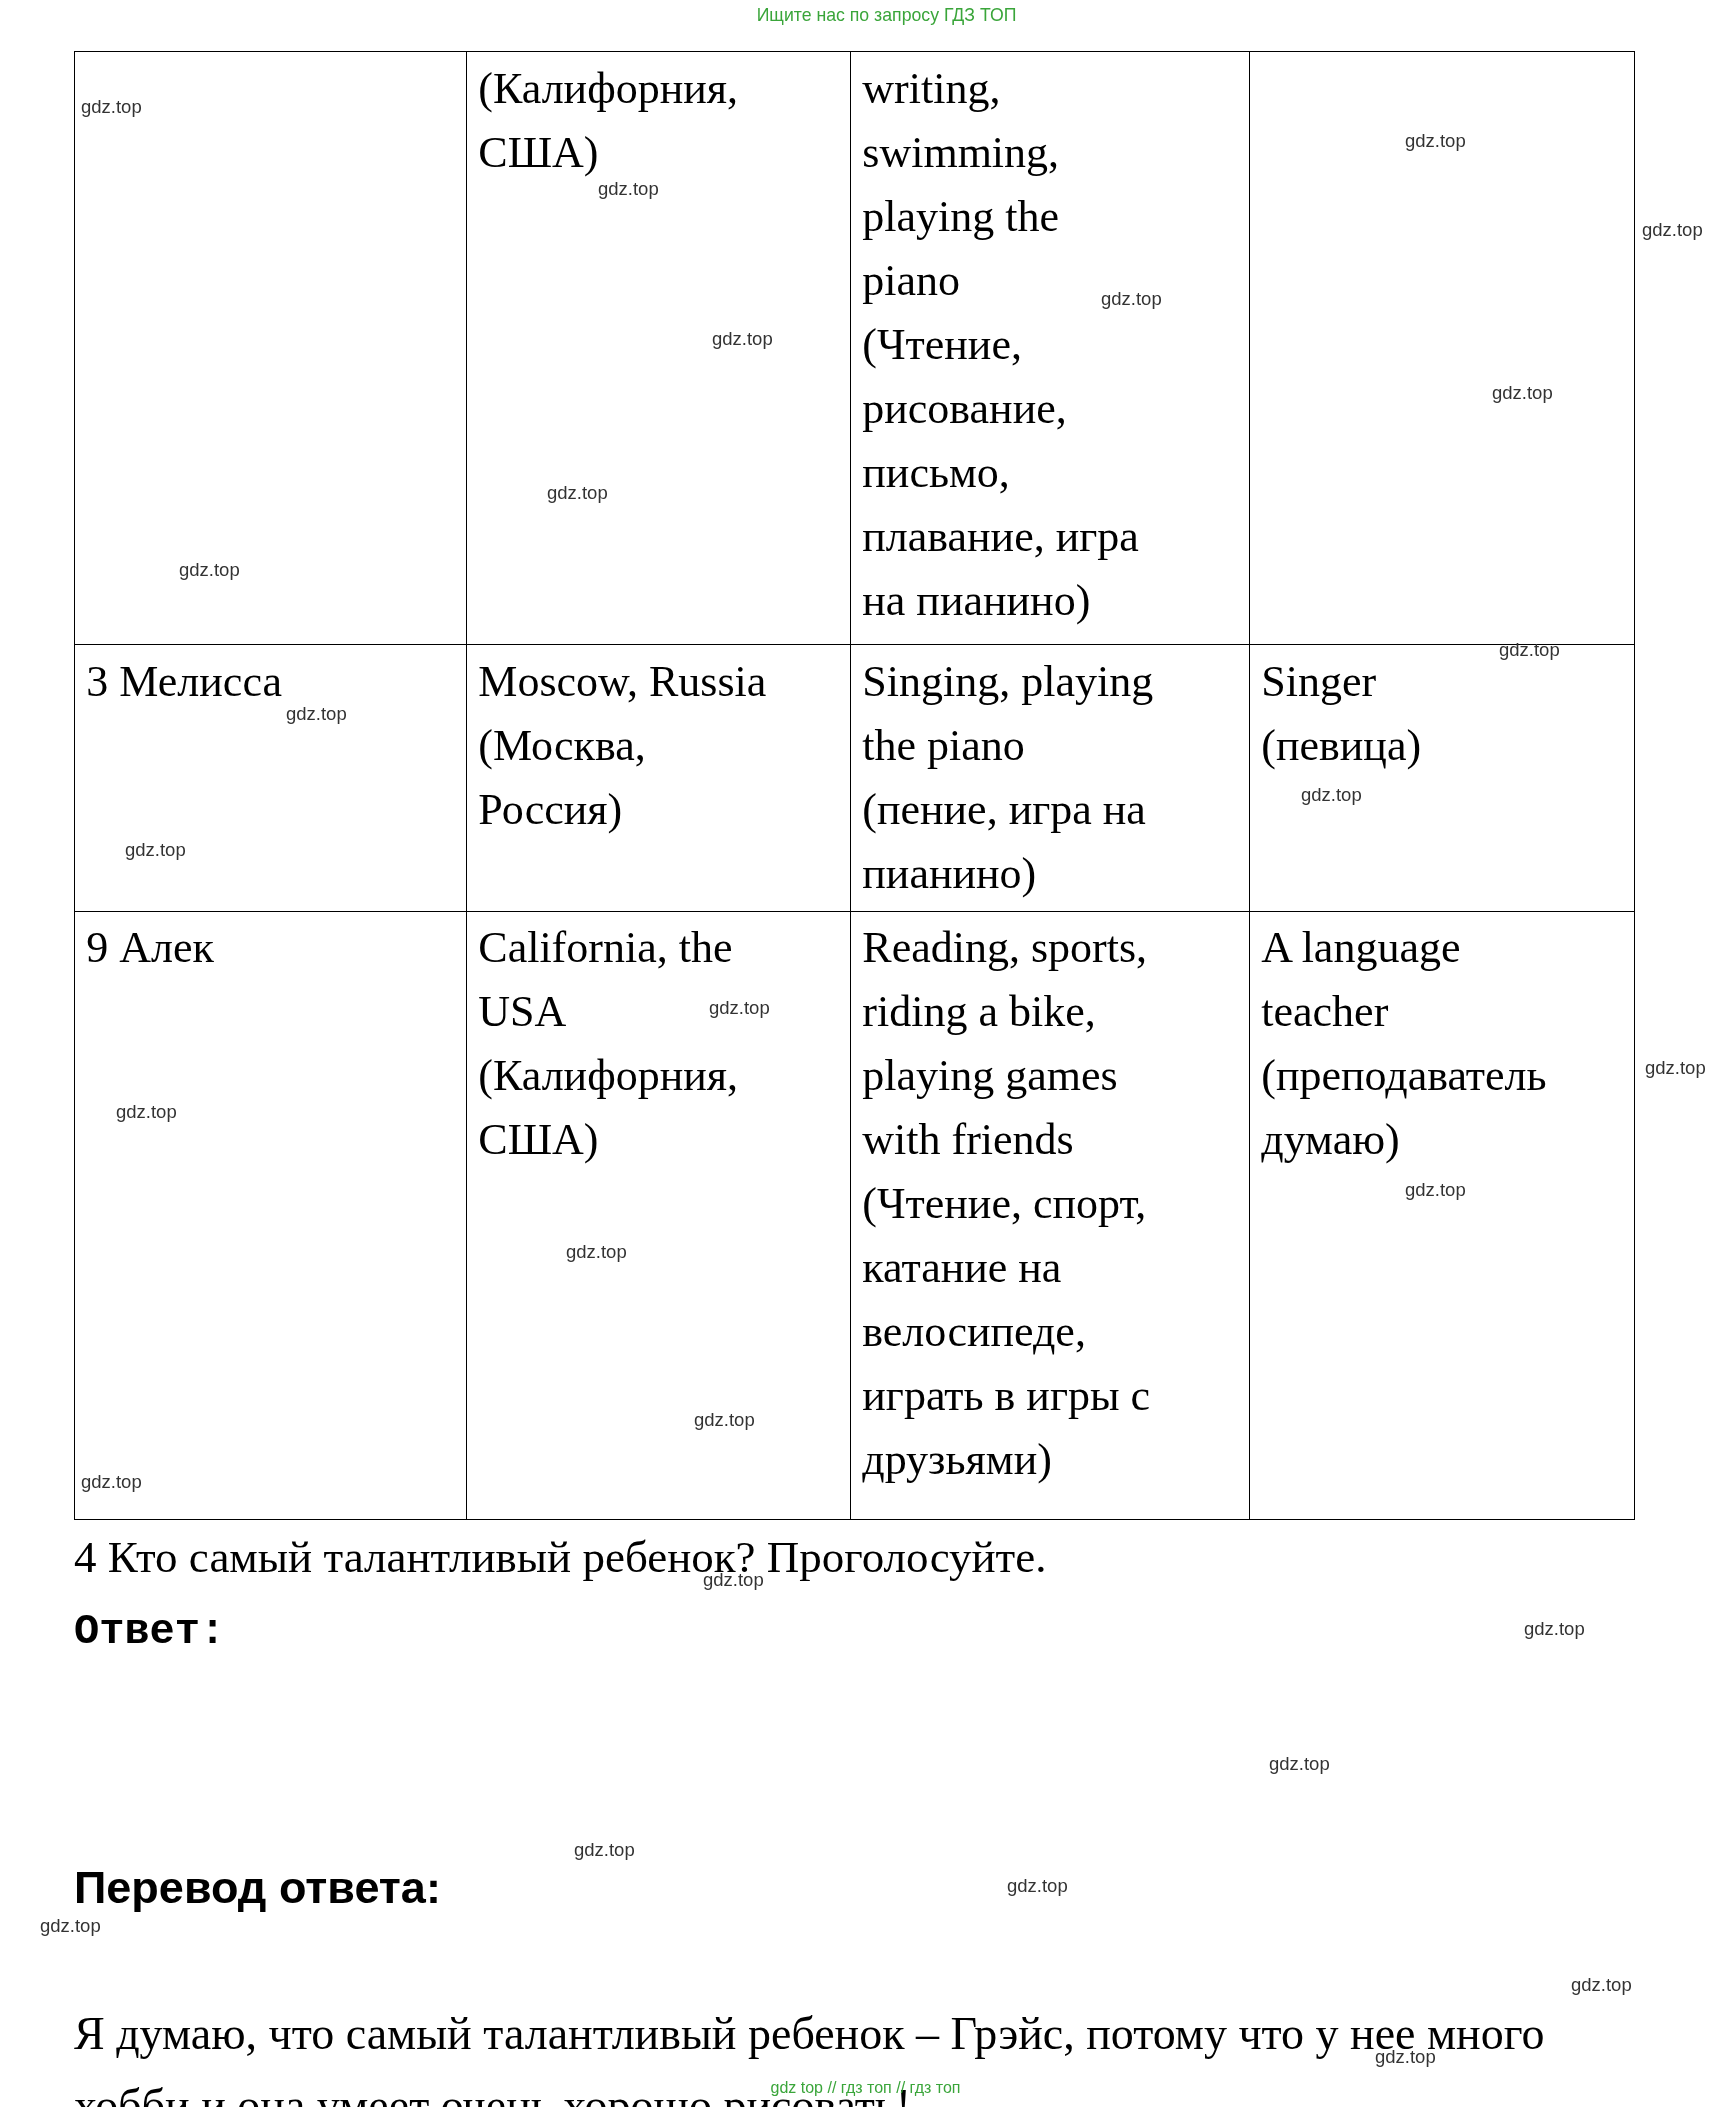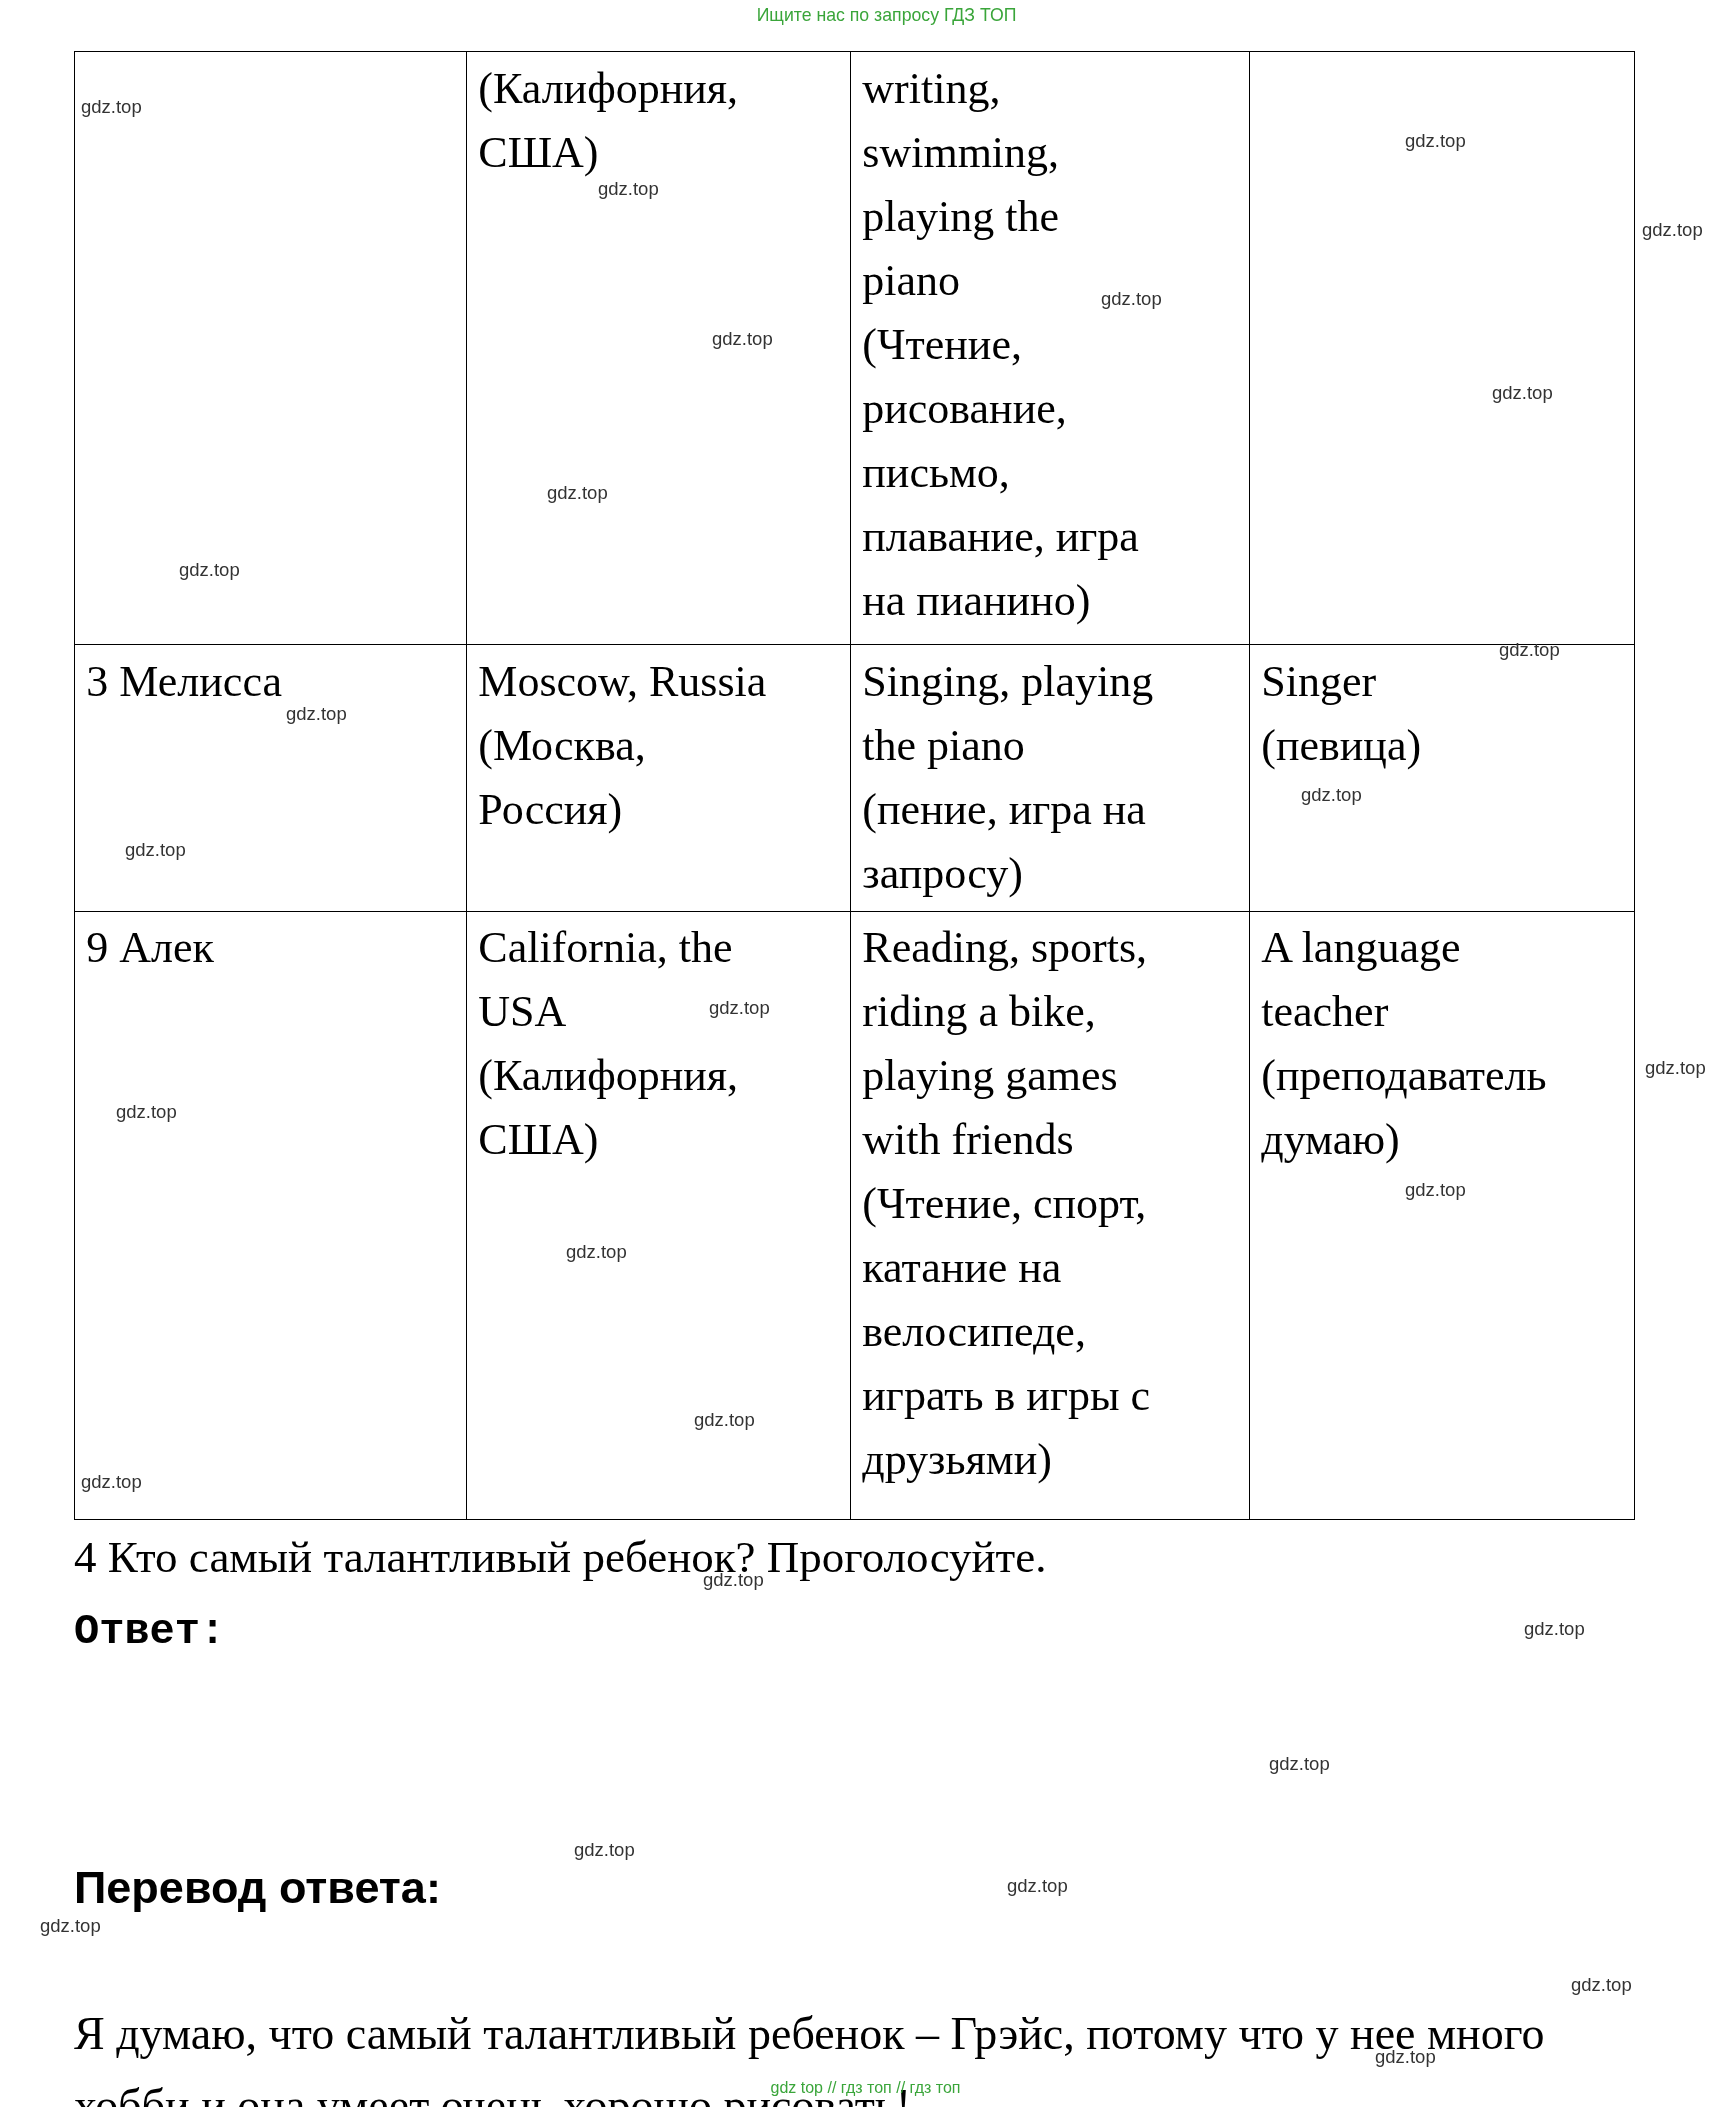--- a/index.html
+++ b/index.html
@@ -117,21 +117,21 @@
         <td></td>
       </tr>
       <tr style="height:258px">
         <td>3 Мелисса</td>
         <td>Moscow, Russia
 (Москва,
 Россия)</td>
         <td>Singing, playing
 the piano
 (пение, игра на
-запросу)</td>
+пианино)</td>
         <td>Singer
 (певица)</td>
       </tr>
       <tr style="height:608px">
         <td>9 Алек</td>
         <td>California, the
 USA
 (Калифорния,
 США)</td>
         <td>Reading, sports,

